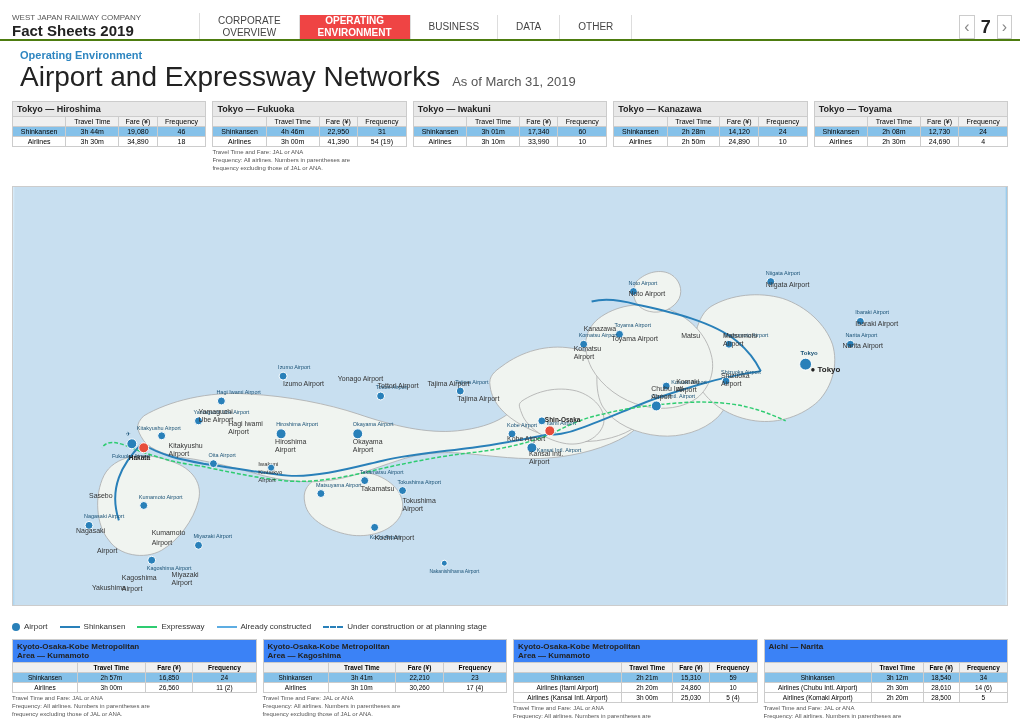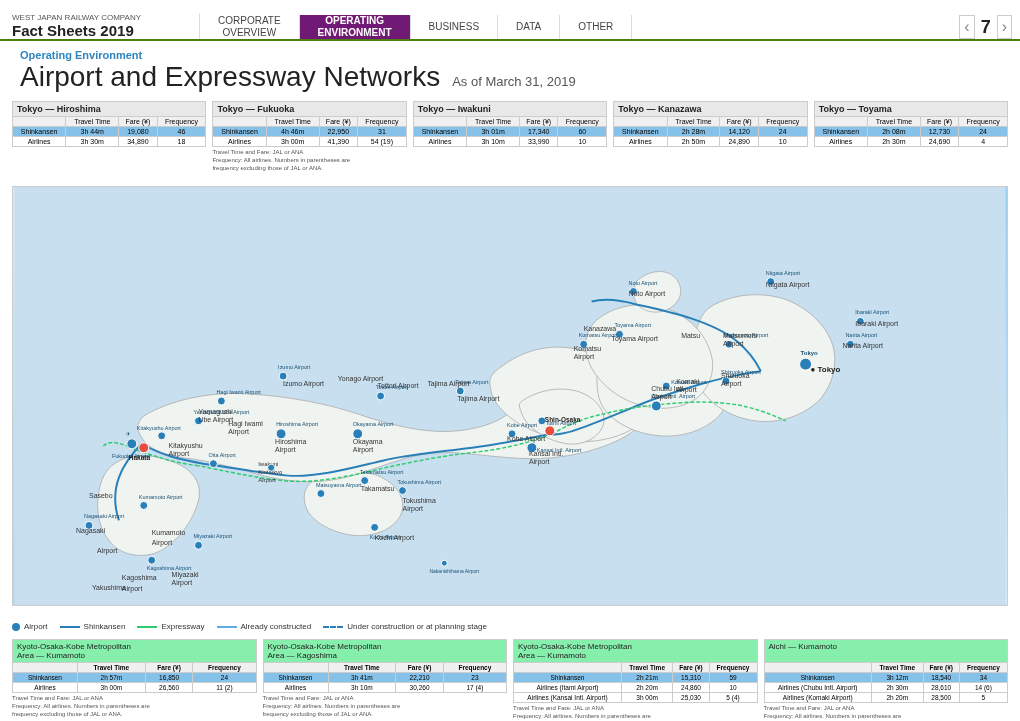--- a/index.html
+++ b/index.html
@@ -42,21 +42,21 @@
       padding: 0 18px;
       font-size: 10px;
       text-align: center;
       color: #444;
       cursor: pointer;
       border-right: 1px solid #ddd;
       text-transform: uppercase;
       line-height: 1.2;
     }
     .nav-tab.active {
-      background: #701a75;
+      background: #ef4444;
       color: #fff;
       font-weight: bold;
     }
     .header-page {
       display: flex;
       align-items: center;
       padding: 0 8px;
       gap: 6px;
       font-size: 14px;
       color: #444;
@@ -172,23 +172,23 @@
     .bottom-tables {
       display: flex;
       gap: 6px;
       padding: 4px 12px 2px;
     }
     .bottom-table-group {
       flex: 1;
     }
     .bottom-route-title {
       font-size: 8px;
-      font-weight: normal;
+      font-weight: bold;
       color: #222;
-      background: #86efac;
+      background: #3b82f6;
       padding: 2px 4px;
       border: 1px solid #ccc;
       border-bottom: none;
     }
     .bottom-route-title span {
       display: block;
     }
     .btable {
       width: 100%;
       border-collapse: collapse;
@@ -822,21 +822,21 @@
           <td>25,030</td>
           <td>5 (4)</td>
         </tr>
       </tbody>
         </table>
       <div class="note" style="font-size:6px;color:#555;line-height:1.3;margin-top:2px;">Travel Time and Fare: JAL or ANA<br>Frequency: All airlines. Numbers in parentheses are<br>frequency excluding those of JAL or ANA.</div>
     </div>
 
     <div class="bottom-table-group">
       <div class="bottom-route-title">
-        <span>Aichi ― Kumamoto</span>
+        <span>Aichi ― Narita</span>
         <span>&nbsp;</span>
       </div>
       <table class="btable">
         <tbody>
             <tr>
           <th></th>
           <th>Travel Time</th>
           <th>Fare (¥)</th>
           <th>Frequency</th>
         </tr>

